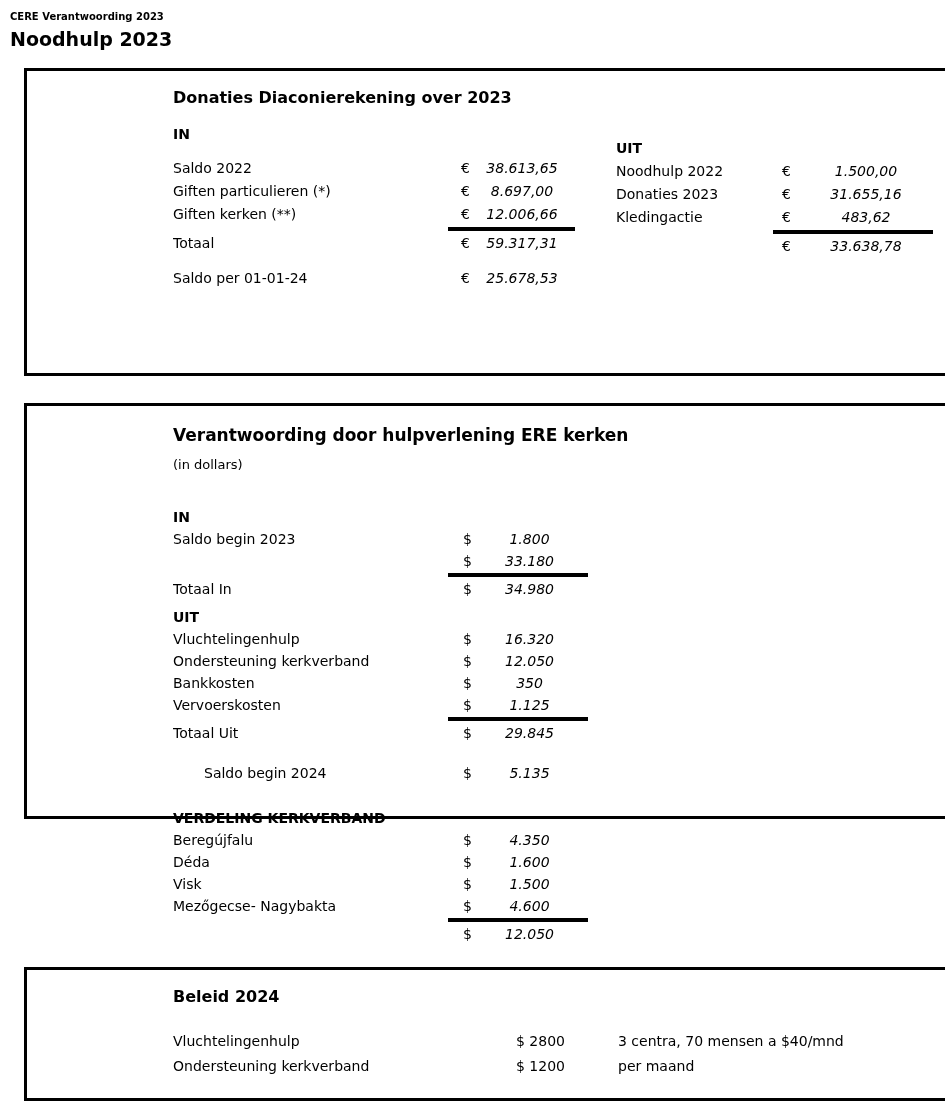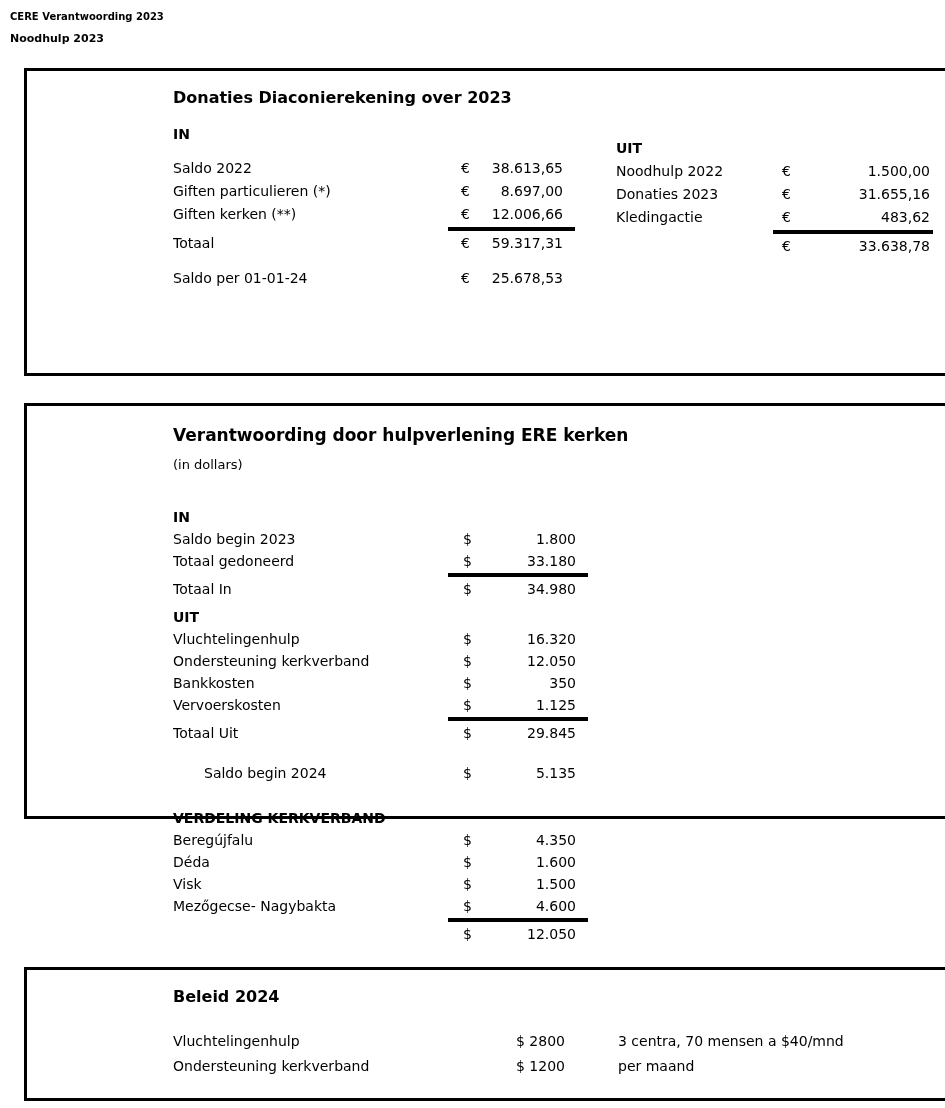--- a/index.html
+++ b/index.html
@@ -11,21 +11,21 @@
     font-family: "DejaVu Sans", "Liberation Sans", sans-serif;
     position: relative;
     font-size: 14px;
   }
   .page-title1 {
     position: absolute; left: 10px; top: 6px;
     font-size: 10px; font-weight: bold; line-height: 22px;
   }
   .page-title2 {
     position: absolute; left: 10px; top: 29px;
-    font-size: 11px; font-weight: bold; line-height: 20px;
+    font-size: 19px; font-weight: bold; line-height: 20px;
   }
   .box {
     position: absolute; left: 24px; width: 928px;
     border: 3px solid #000000;
     background: #ffffff;
     padding-left: 146px; padding-right: 10px;
   }
   .box1 { top: 68px; height: 308px; }
   .box2 { top: 403px; height: 416px; }
   .box3 { top: 967px; height: 134px; }
@@ -38,21 +38,21 @@
   .subtitle { font-size: 13px; line-height: 18px; margin-top: 11px; }
 
   
   .tbl { display: grid; line-height: 23px; }
   .tbl-b1-left  { grid-template-columns: 288px 20px 82px; }
   .tbl-b1-right { grid-template-columns: 166px 20px 128px; }
   .tbl-b2       { grid-template-columns: 290px 20px 93px; line-height: 22px; }
   .hdr { grid-column: 1 / 4; font-weight: bold; }
   .lbl { grid-column: 1; white-space: nowrap; overflow: hidden; }
   .cur { grid-column: 2; text-align: left; }
-  .val { grid-column: 3; text-align: right; }
+  .val { grid-column: 3; text-align: center; font-style: italic; }
   .spacer11 { grid-column: 1 / 4; height: 11px; }
   .spacer12 { grid-column: 1 / 4; height: 12px; }
   .bold { font-weight: normal; margin-left: 31px; }
 
   .dblrule {
     grid-column: 2 / 4;
     height: 2px;
     border-top: 2px solid #000000;
     border-bottom: 2px solid #000000;
     margin: 1px -12px 1px -13px;
@@ -127,21 +127,20 @@
 
 <section class="box box2">
   <h2 class="box-title">Verantwoording door hulpverlening ERE kerken</h2>
   <div class="subtitle">(in dollars)</div>
 
   <div class="tbl tbl-b2 mt32">
     <div class="hdr">IN</div>
     <div class="lbl">Saldo begin 2023</div>
     <div class="cur">$</div>
     <div class="val">1.800</div>
-    <div class="lbl">Totaal gedoneerd</div>
     <div class="cur">$</div>
     <div class="val">33.180</div>
     <div class="lbl"></div>
     <div class="dblrule"></div>
     <div class="lbl">Totaal In</div>
     <div class="cur">$</div>
     <div class="val">34.980</div>
   </div>
 
   <div class="tbl tbl-b2 mt6">

